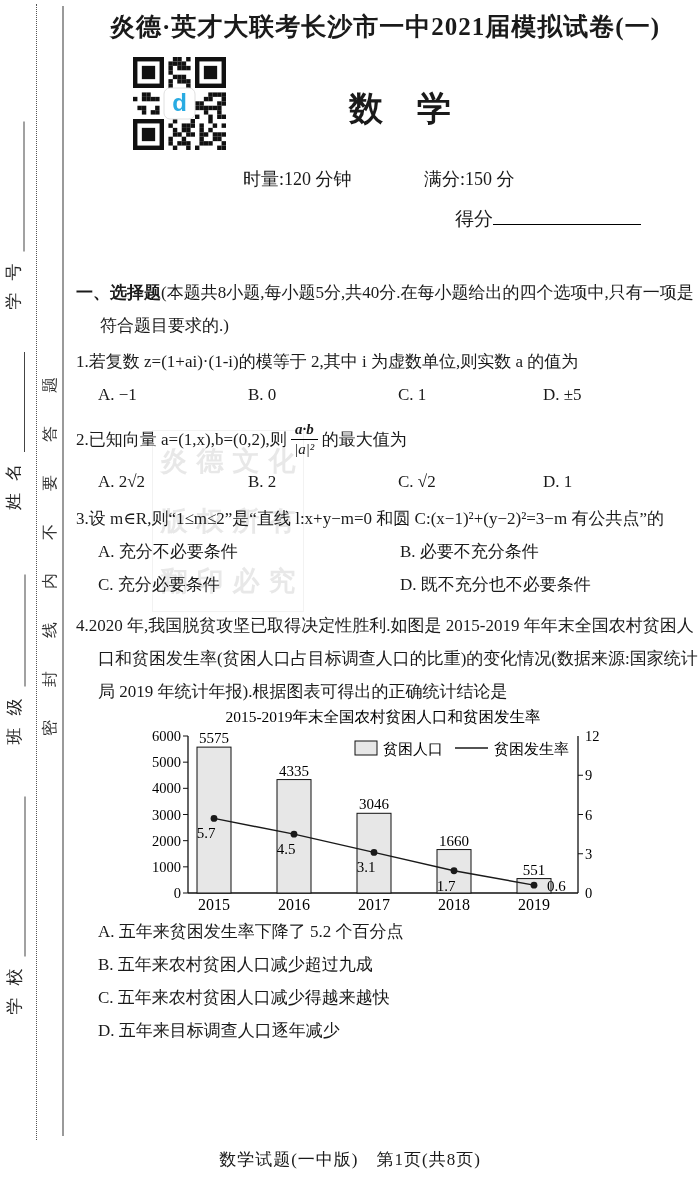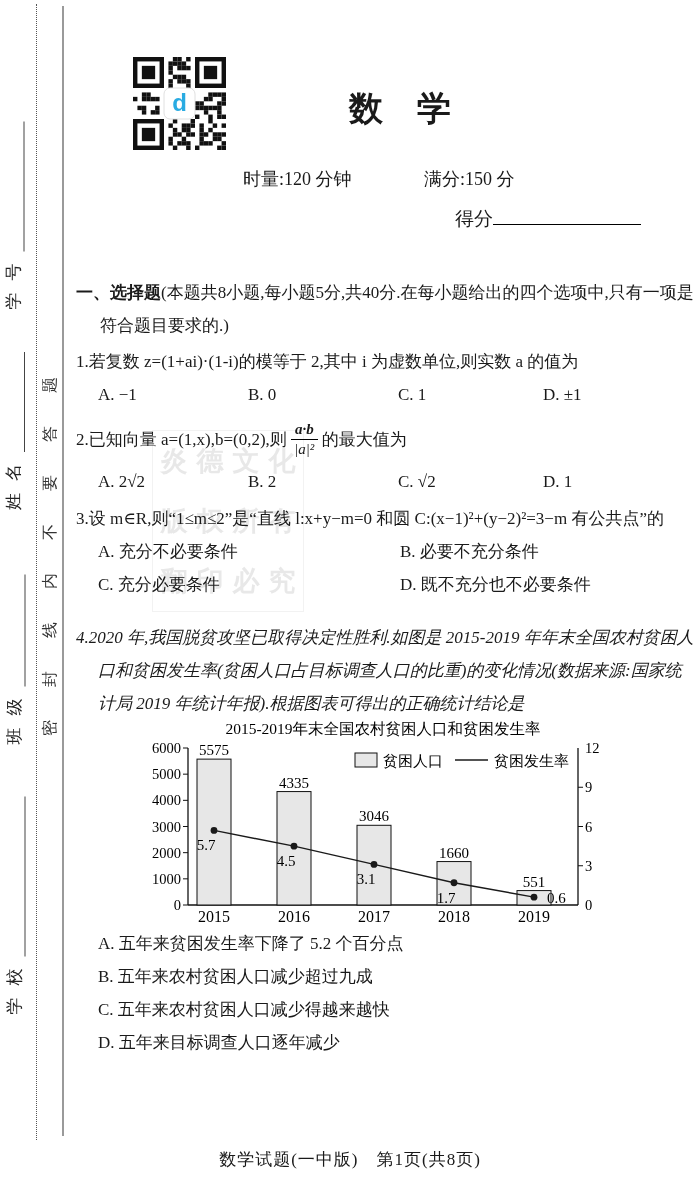--- a/index.html
+++ b/index.html
@@ -33,21 +33,21 @@
   .info-score{position:absolute;left:424px;}
   .score-box{position:absolute;top:205px;left:455px;font-family:"Liberation Sans","DejaVu Sans",sans-serif;
              font-weight:normal;font-size:19px;}
   .score-blank{display:inline-block;width:148px;height:1em;border-bottom:1.5px solid #000;vertical-align:baseline;}
 
   
   .content{position:absolute;left:76px;top:276px;width:622px;font-size:17px;line-height:33px;}
   .section-head{padding-left:24px;text-indent:-24px;}
   .section-title{font-weight:bold;}
   .q{padding-left:22px;text-indent:-22px;}
-  .q1{margin-top:3px;} .q3{margin-top:4px;} .q4{margin-top:20px;font-style:italic;}
+  .q1{margin-top:3px;} .q3{margin-top:4px;} .q4{margin-top:8px;}
   .opts4{margin-left:22px;display:grid;grid-template-columns:150px 150px 145px auto;}
   .opts2{margin-left:22px;display:grid;grid-template-columns:302px auto;}
   .optlist{margin-left:22px;line-height:33px;}
   .optlist .opt{display:block;}
   .q2-line{margin-top:2px;height:52px;display:flex;align-items:center;}
   .frac{display:inline-block;vertical-align:middle;text-align:center;font-size:15px;line-height:1.25;
         font-style:italic;margin:0 4px;font-weight:bold;}
   .frac .num{display:block;border-bottom:1.2px solid #000;padding:0 4px;}
   .frac .den{display:block;font-weight:normal;}
 
@@ -82,20 +82,21 @@
   <div class="rot" style="left:-83px;top:636px;width:195px;">
     <span class="lbl">班级</span>
       <span class="blank" style="width:112px;"></span>
   </div>
   <div class="rot" style="left:-108px;top:881px;width:245px;">
     <span class="lbl">学校</span>
       <span class="blank" style="width:160px;"></span>
   </div>
   <div class="sealtext">密封线内不要答题</div>
 
+  <div class="exam-title">炎德·英才大联考长沙市一中2021届模拟试卷(一)</div>
   <svg class="qr" id="qr-svg" viewBox="0 0 93 93">
       <rect x="0" y="0" width="93" height="93" fill="#fff"></rect>
       <rect x="0" y="39.85714285714286" width="4.428571428571429" height="4.428571428571429" fill="#111"></rect>
       <rect x="4.428571428571429" y="48.714285714285715" width="4.428571428571429" height="4.428571428571429" fill="#111"></rect>
       <rect x="8.857142857142858" y="35.42857142857143" width="4.428571428571429" height="4.428571428571429" fill="#111"></rect>
       <rect x="8.857142857142858" y="39.85714285714286" width="4.428571428571429" height="4.428571428571429" fill="#111"></rect>
       <rect x="8.857142857142858" y="48.714285714285715" width="4.428571428571429" height="4.428571428571429" fill="#111"></rect>
       <rect x="8.857142857142858" y="53.142857142857146" width="4.428571428571429" height="4.428571428571429" fill="#111"></rect>
       <rect x="13.285714285714286" y="35.42857142857143" width="4.428571428571429" height="4.428571428571429" fill="#111"></rect>
       <rect x="13.285714285714286" y="39.85714285714286" width="4.428571428571429" height="4.428571428571429" fill="#111"></rect>
@@ -215,21 +216,21 @@
 
     <div class="section-head">
       <span class="section-title">一、选择题</span><span>(本题共8小题,每小题5分,共40分.在每小题给出的四个选项中,只有一项是符合题目要求的.)</span>
     </div>
 
     <div class="q q1">1.若复数 z=(1+ai)·(1-i)的模等于 2,其中 i 为虚数单位,则实数 a 的值为</div>
     <div class="opts4">
         <span class="opt">A. −1</span>
         <span class="opt">B. 0</span>
         <span class="opt">C. 1</span>
-        <span class="opt">D. ±1</span>
+        <span class="opt">D. ±5</span>
       </div>
 
     <div class="q2-line">
       <span>2.已知向量 a=(1,x),b=(0,2),则</span>
       <span class="frac">
         <span class="num">a·b</span>
         <span class="den">|a|²</span>
       </span>
       <span>的最大值为</span>
     </div>

